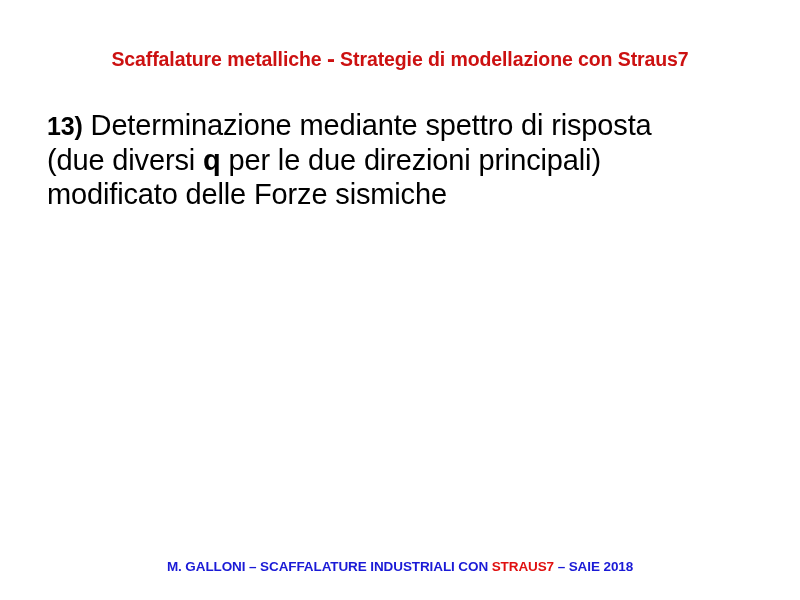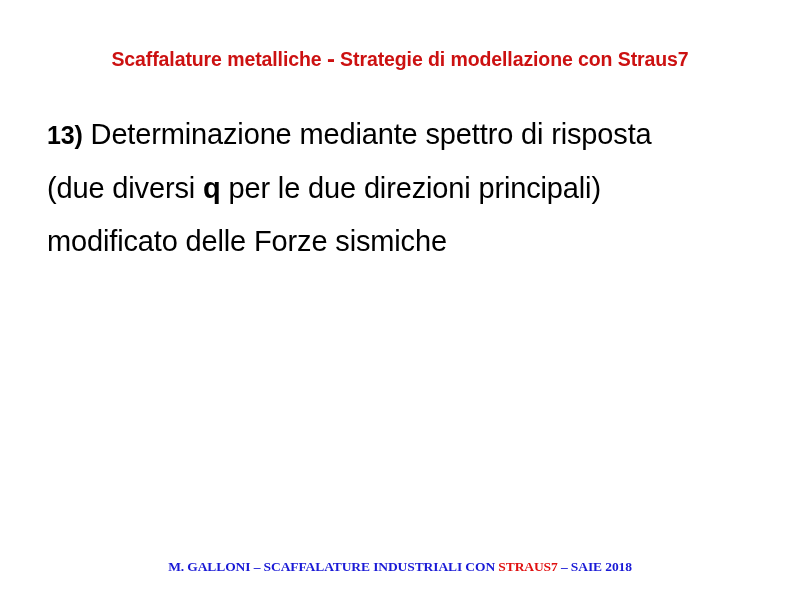--- a/index.html
+++ b/index.html
@@ -47,21 +47,21 @@
   }
 
   
   .body-block {
     position: absolute;
     top: 108px;
     left: 47px;
     width: 730px;
     color: #000000;
     font-size: 29px;
-    line-height: 53px;
+    line-height: 34px;
     font-weight: normal;
     letter-spacing: -0.15px;
   }
   .body-line {
     display: block;
     white-space: nowrap;
   }
   .body-line b {
     font-weight: bold;
   }
@@ -79,21 +79,20 @@
     position: absolute;
     top: 559px;
     left: 0;
     width: 800px;
     text-align: center;
     font-size: 13.5px;
     font-weight: bold;
     color: #1A1AD6;
     letter-spacing: -0.1px;
     white-space: nowrap;
-    font-family: Liberation Serif, serif;
   }
   .footer .accent {
     color: #E01010;
   }
 </style>
 </head>
 <body>
 
 <div class="slide">
 

